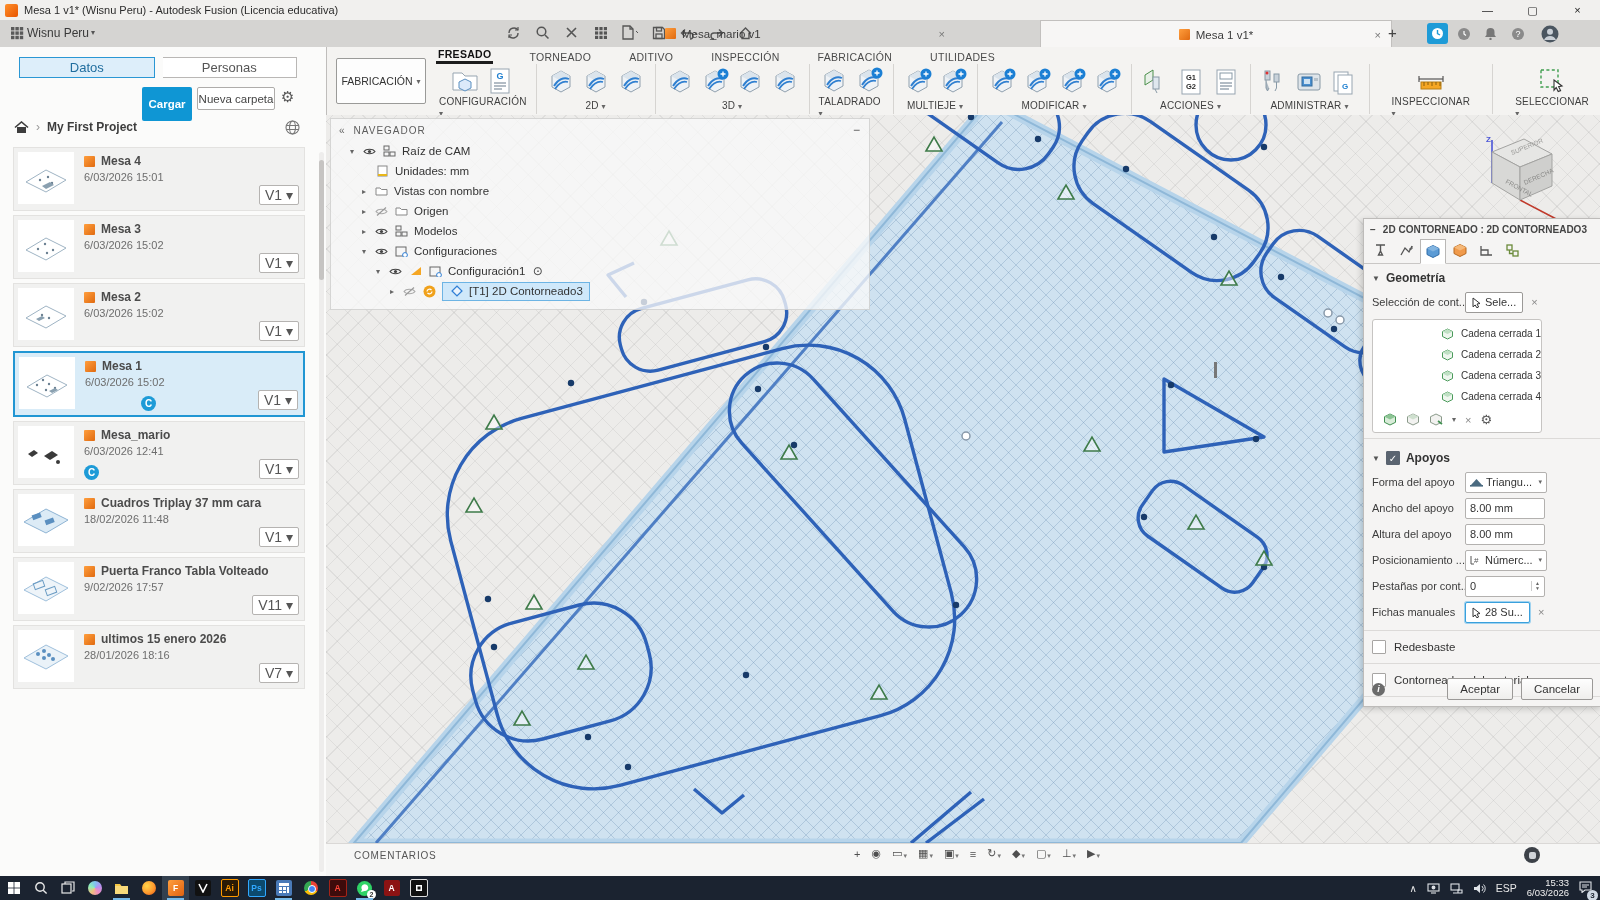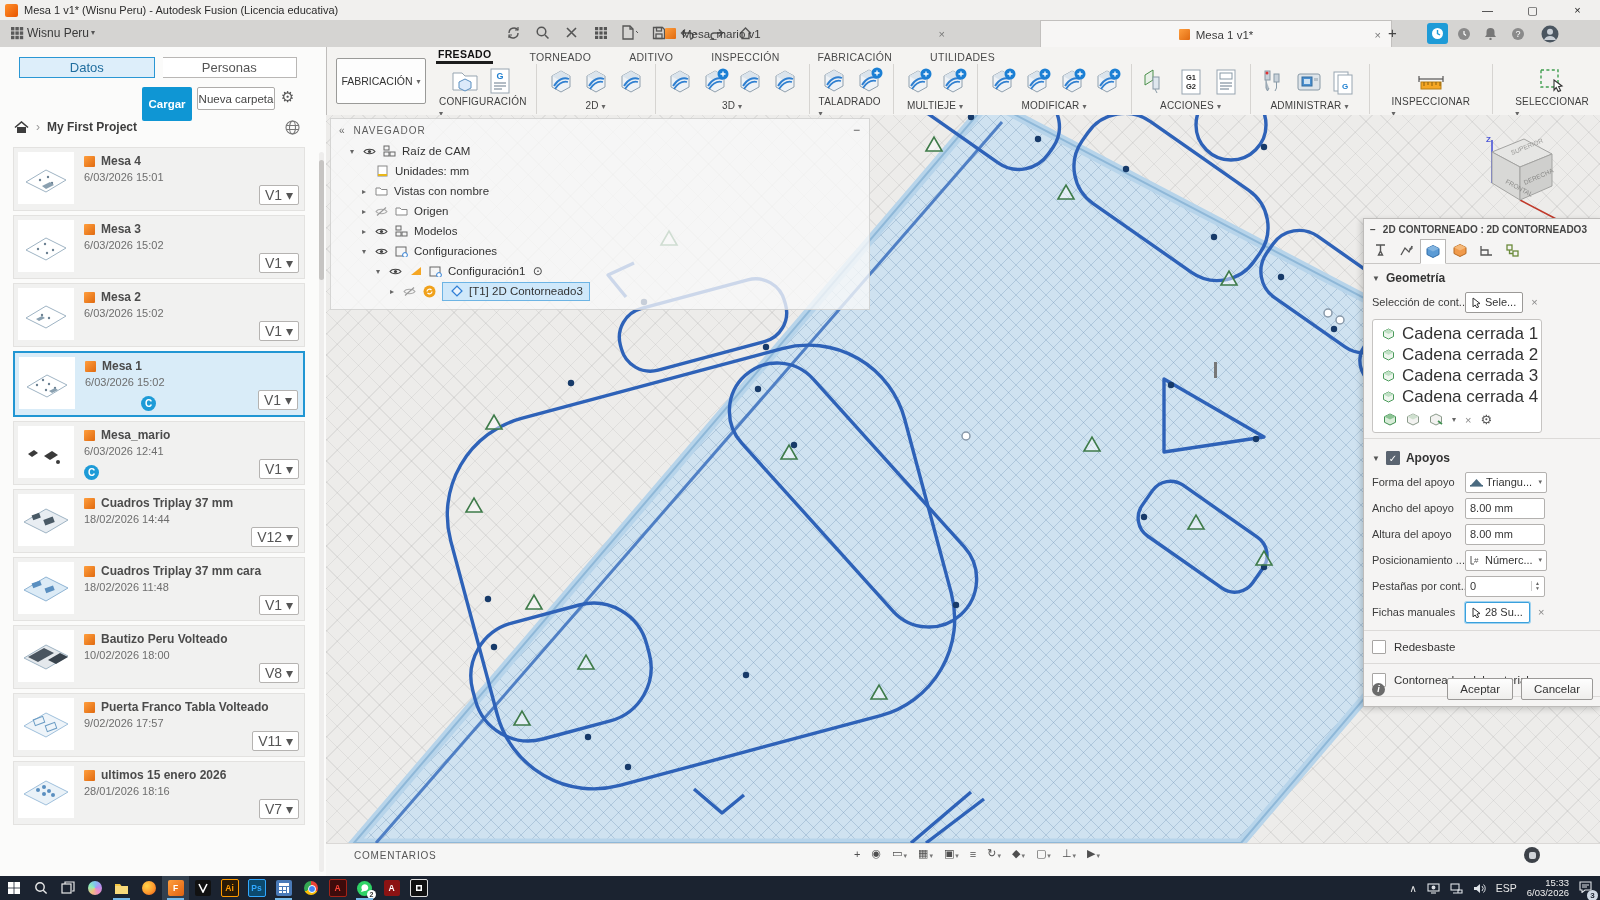--- a/index.html
+++ b/index.html
@@ -104,21 +104,21 @@
   .flabel{width:93px;flex:0 0 93px;font-size:11px;color:#3c3c3c;white-space:nowrap;overflow:hidden;}
   .fctrl{height:19px;background:#fff;border:1px solid #b3b1af;border-radius:2px;display:flex;align-items:center;
          padding:0 4px;font-size:11px;color:#333;gap:3px;}
   .fctrl.dd{width:72px;justify-content:flex-start;}
   .fctrl.inp{width:70px;}
   .chk{width:12px;height:12px;border:1px solid #a7a5a3;background:#fff;display:inline-flex;align-items:center;justify-content:center;
        font-size:10px;color:#fff;border-radius:1px;flex:0 0 12px;}
   .chk.on{background:#5a6470;border-color:#5a6470;}
   .divider{height:1px;background:#dcdad8;margin:5px 0;}
   #chainbox{margin:4px 8px 0;background:#fff;border:1px solid #c6c4c2;border-radius:3px;width:168px;padding:3px 0;}
-  .chainrow{height:21px;display:flex;align-items:center;gap:7px;padding-left:9px;font-size:17px;color:#333;}
+  .chainrow{height:21px;display:flex;align-items:center;gap:7px;padding-left:9px;font-size:10px;color:#333;justify-content:flex-end;}
   #chain-tools{display:flex;align-items:center;gap:9px;padding:5px 10px 2px;color:#555;}
   .opbtn{height:20px;border:1px solid #9b9997;background:linear-gradient(#fefefe,#efeeec);border-radius:2px;
          display:flex;align-items:center;justify-content:center;font-size:11.5px;color:#333;padding:0 12px;}
   #op-foot{position:absolute;bottom:6px;left:0;width:100%;display:flex;align-items:center;gap:8px;padding:0 8px;box-sizing:border-box;}
   .selbtn{height:19px;border:1px solid #9b9997;background:#fff;border-radius:2px;display:flex;align-items:center;gap:4px;
           font-size:11px;color:#333;padding:0 6px;}
   .infoc{width:13px;height:13px;border-radius:50%;background:#6b6b6b;color:#fff;font-size:9px;font-style:italic;font-weight:bold;
          display:flex;align-items:center;justify-content:center;}
 
   
@@ -632,65 +632,33 @@
             <span class="cube-o"></span>
             <span>Mesa_mario</span>
           </div>
       <div class="dp-date">6/03/2026 12:41</div>
       <span class="dp-badge" style="left:6px">C</span>
       <span class="dp-ver"><span>V1</span> ▾</span>
         </div>
     </div>
     <div class="dp-item">
       <div class="dp-thumb"><svg width="56" height="52">
-            <path d="M6 28l22-13 22 11-22 13z" fill="#e8edf2" stroke="#9fb4c4"></path>
-            <g fill="#4a5a66">
-              <rect x="14" y="20" width="8" height="5" transform="rotate(-20 18 22)"></rect>
-              <rect x="26" y="24" width="10" height="6" transform="rotate(-20 31 27)"></rect>
-            </g>
-          </svg></div>
-      <div class="dp-body">
-          <div class="dp-name">
-            <span class="cube-o"></span>
-            <span>Cuadros Triplay 37 mm</span>
-          </div>
-      <div class="dp-date">18/02/2026 14:44</div>
-      <span class="dp-ver"><span>V12</span> ▾</span>
-        </div>
-    </div>
-    <div class="dp-item">
-      <div class="dp-thumb"><svg width="56" height="52">
             <path d="M6 28l22-13 22 11-22 13z" fill="#dcebf6" stroke="#8fb4d4"></path>
             <g fill="#5a8fc0">
               <rect x="14" y="20" width="9" height="5" transform="rotate(-20 18 22)"></rect>
               <rect x="27" y="25" width="9" height="5" transform="rotate(-20 31 27)"></rect>
             </g>
           </svg></div>
       <div class="dp-body">
           <div class="dp-name">
             <span class="cube-o"></span>
             <span>Cuadros Triplay 37 mm cara</span>
           </div>
       <div class="dp-date">18/02/2026 11:48</div>
       <span class="dp-ver"><span>V1</span> ▾</span>
-        </div>
-    </div>
-    <div class="dp-item">
-      <div class="dp-thumb"><svg width="56" height="52">
-            <path d="M6 28l22-13 22 11-22 13z" fill="#e4e8ec" stroke="#9fb4c4"></path>
-            <path d="M10 27l16-9 10 5-16 9z" fill="#4a5560"></path>
-            <path d="M30 30l12-7 8 4-12 7z" fill="#39434d"></path>
-          </svg></div>
-      <div class="dp-body">
-          <div class="dp-name">
-            <span class="cube-o"></span>
-            <span>Bautizo Peru Volteado</span>
-          </div>
-      <div class="dp-date">10/02/2026 18:00</div>
-      <span class="dp-ver"><span>V8</span> ▾</span>
         </div>
     </div>
     <div class="dp-item">
       <div class="dp-thumb"><svg width="56" height="52">
             <path d="M6 28l22-13 22 11-22 13z" fill="#eef4f9" stroke="#9fc0dc"></path>
             <g fill="none" stroke="#6b9cc4">
               <rect x="16" y="20" width="10" height="6" transform="rotate(-20 21 23)"></rect>
               <rect x="28" y="26" width="10" height="6" transform="rotate(-20 33 29)"></rect>
             </g>
           </svg></div>

